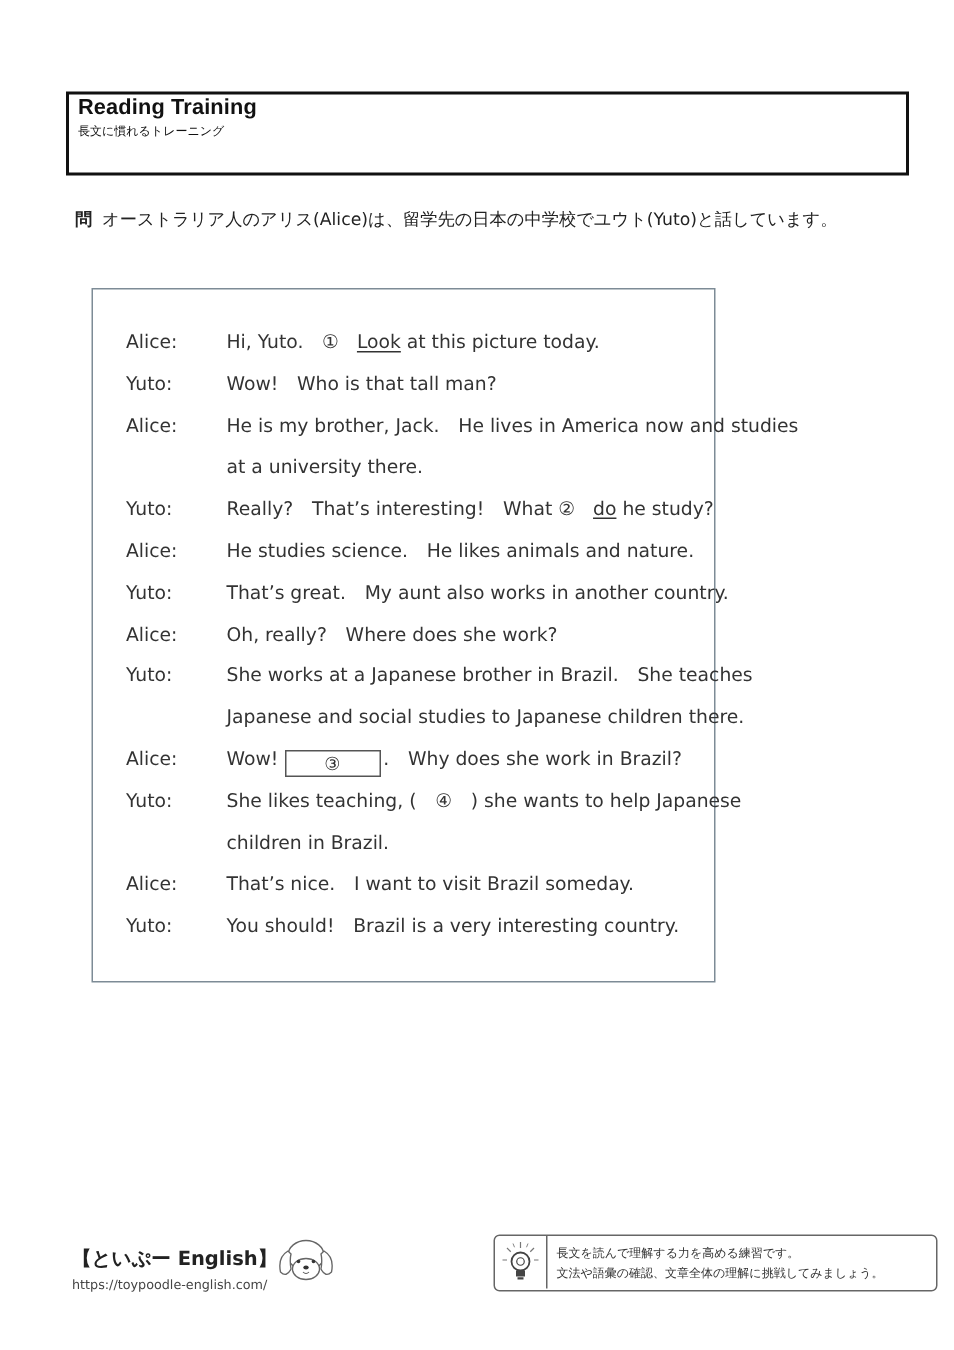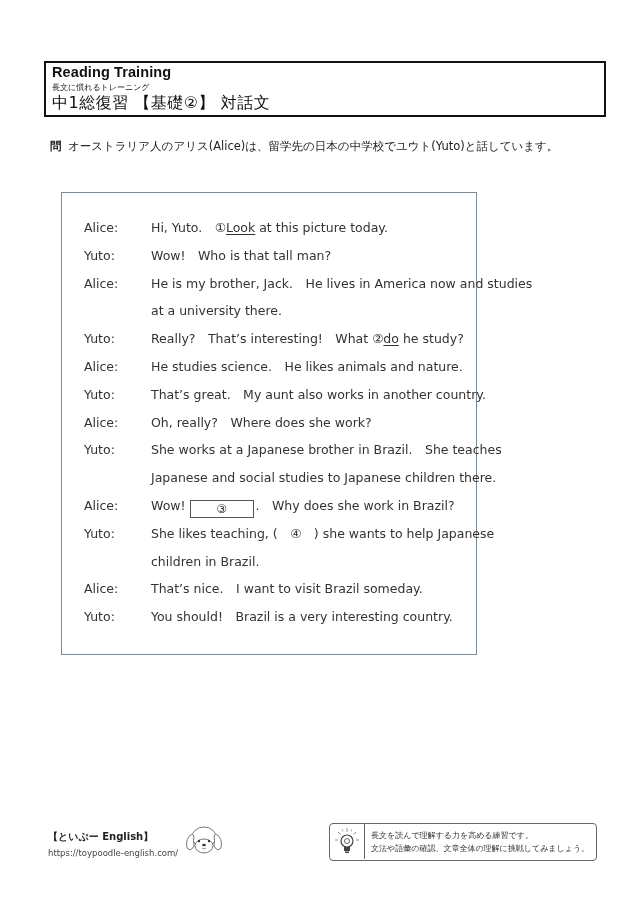--- a/index.html
+++ b/index.html
@@ -30,55 +30,54 @@
   .dialog-box {
     position: absolute; left: 61px; top: 192px; width: 416px; height: 463px;
     border: 1.5px solid #7d8b96; box-sizing: border-box;
   }
   .line {
     position: absolute; left: 0; height: 28px; font-size: 12.5px; color: #333;
     font-family: "DejaVu Sans", sans-serif; white-space: nowrap;
   }
   .line .speaker { position: absolute; left: 22px; top: 0; width: 60px; }
   .line .text { position: absolute; left: 89px; top: 0; }
-  .uline { text-decoration: underline; text-underline-offset: 2px; }
+  .uline { text-decoration: underline; text-underline-offset: 2px; margin-left: 12px; }
   .blank-box {
     display: inline-block; width: 62px; height: 16px; border: 1px solid #555;
     text-align: center; line-height: 16px; vertical-align: -3px; margin: 0 2px 0 4px;
     font-size: 12px;
   }
   .notes {
     position: absolute; left: 83px; top: 672px; font-size: 8.5px; color: #444; line-height: 13px;
   }
   .notes .n2 { padding-left: 22px; }
   .notes .sp { display: inline-block; width: 16px; }
   .brand {
     position: absolute; left: 48px; top: 830px; font-size: 9px; color: #222;
   }
-  .brand .brand-name { font-weight: bold; font-family: "DejaVu Sans", sans-serif; font-size: 10px; }
+  .brand .brand-name { font-weight: bold; font-family: "DejaVu Sans", sans-serif; font-size: 13px; }
   .brand .brand-url { font-size: 8.5px; color: #444; margin-top: 4px; }
   .dog { position: absolute; left: 182px; top: 822px; width: 44px; height: 36px; }
   .tip-box {
-    position: absolute; left: 329px; top: 823px; width: 268px; height: 38px;
+    position: absolute; left: 329px; top: 823px; width: 296px; height: 38px;
     border: 1.5px solid #666; border-radius: 4px; box-sizing: border-box;
   }
   .tip-icon-cell {
     position: absolute; left: 0; top: 0; width: 34px; height: 35px; border-right: 1px solid #666;
   }
   .tip-text {
     position: absolute; left: 41px; top: 5px; font-size: 8px; color: #333; line-height: 13px;
   }
 </style>
 </head>
 <body>
 
 <div class="header-box">
   <div class="header-title">Reading Training</div>
   <div class="header-sub">長文に慣れるトレーニング</div>
-  <div class="header-lesson">中1総復習 【基礎②】 対話文</div>
 </div>
 
 <div class="question">
   <div><span class="q-mark">問</span><span>オーストラリア人のアリス(Alice)は、留学先の日本の中学校でユウト(Yuto)と話しています。</span></div>
 </div>
 
 <div class="dialog-box" id="dialog">
     <div class="line" style="top: 27px;">
       <span class="speaker">Alice:</span>
       <span class="text"><span>Hi, Yuto.　①</span><span class="uline">Look</span><span> at this picture today.</span></span>

